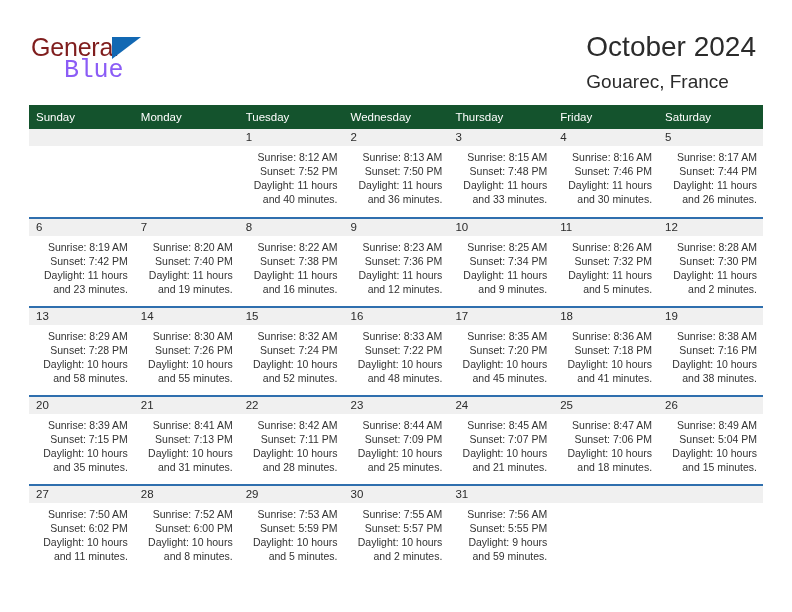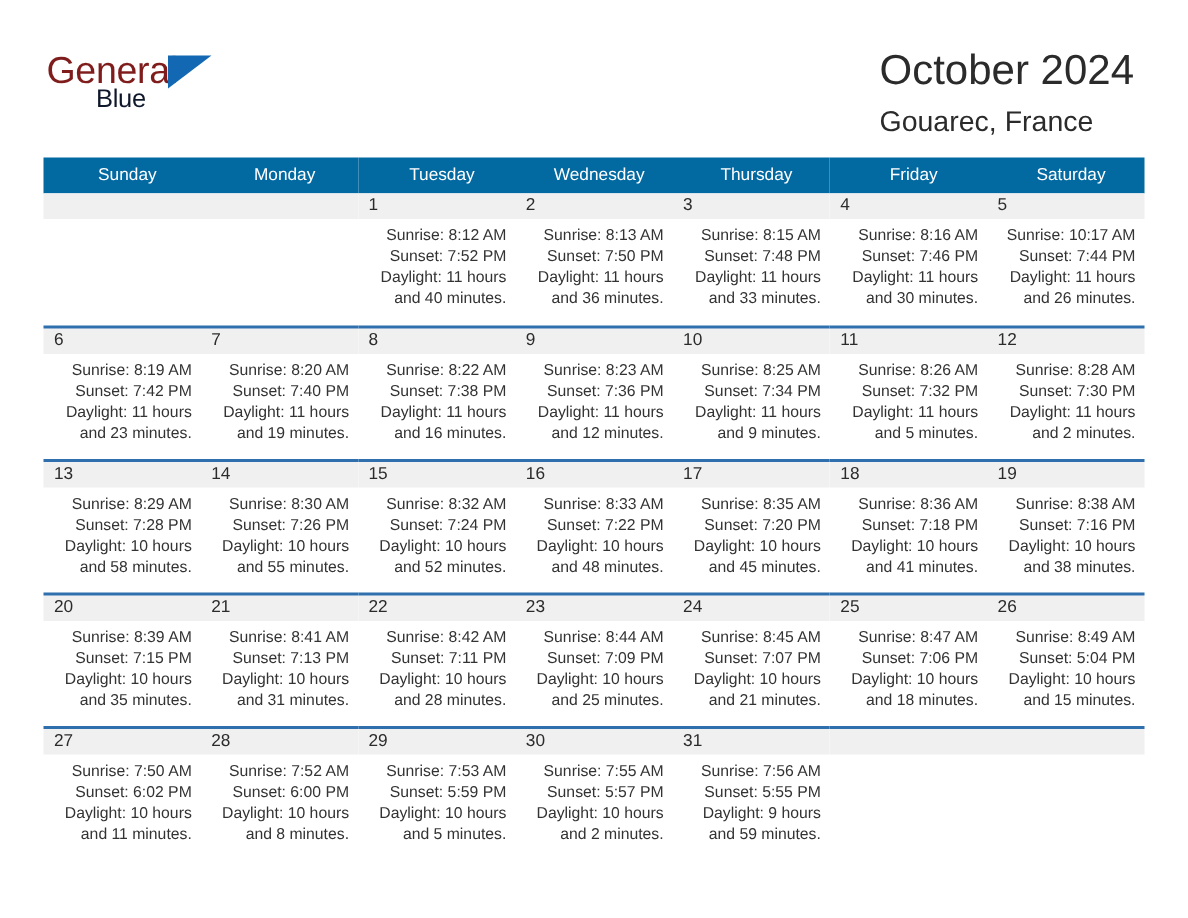--- a/index.html
+++ b/index.html
@@ -51,24 +51,24 @@
     top: 4px;
     width: 0;
     height: 0;
     border-left: 29px solid #1268b3;
     border-bottom: 22px solid transparent;
   }
   .logo-blue {
     position: absolute;
     left: 33px;
     top: 23px;
-    font-size: 17px;
+    font-size: 25px;
     letter-spacing: -0.2px;
-    color: #0f172a;
-    font-family: Liberation Sans, sans-serif;
+    color: #8b5cf6;
+    font-family: Liberation Mono, monospace;
   }
   .title-block {
     position: absolute;
     right: 36px;
     top: 30px;
     text-align: left;
   }
   .cal-title {
     font-size: 28px;
     color: #2b2b2b;
@@ -88,25 +88,25 @@
     position: absolute;
     left: 29px;
     top: 105px;
     width: 734px;
     border-collapse: collapse;
     table-layout: fixed;
   }
   .calendar col { width: 104.857px; }
 
   thead th {
-    background: #0369a1;
+    background: #14532d;
     color: #ffffff;
     font-size: 11.5px;
     font-weight: normal;
-    text-align: center;
+    text-align: left;
     padding: 5px 0 5px 7px;
     height: 20px;
     line-height: 14px;
   }
 
   tbody tr { height: 89px; }
 
   td.daycell {
     vertical-align: top;
     padding: 0;
@@ -216,21 +216,21 @@
             <div class="details">
               <div>Sunrise: 8:16 AM</div>
               <div>Sunset: 7:46 PM</div>
               <div>Daylight: 11 hours</div>
               <div>and 30 minutes.</div>
             </div>
           </td>
           <td class="daycell">
             <div class="daynum-band">5</div>
             <div class="details">
-              <div>Sunrise: 10:17 AM</div>
+              <div>Sunrise: 8:17 AM</div>
               <div>Sunset: 7:44 PM</div>
               <div>Daylight: 11 hours</div>
               <div>and 26 minutes.</div>
             </div>
           </td>
         </tr>
         <tr>
           <td class="daycell">
             <div class="daynum-band">6</div>
             <div class="details">

